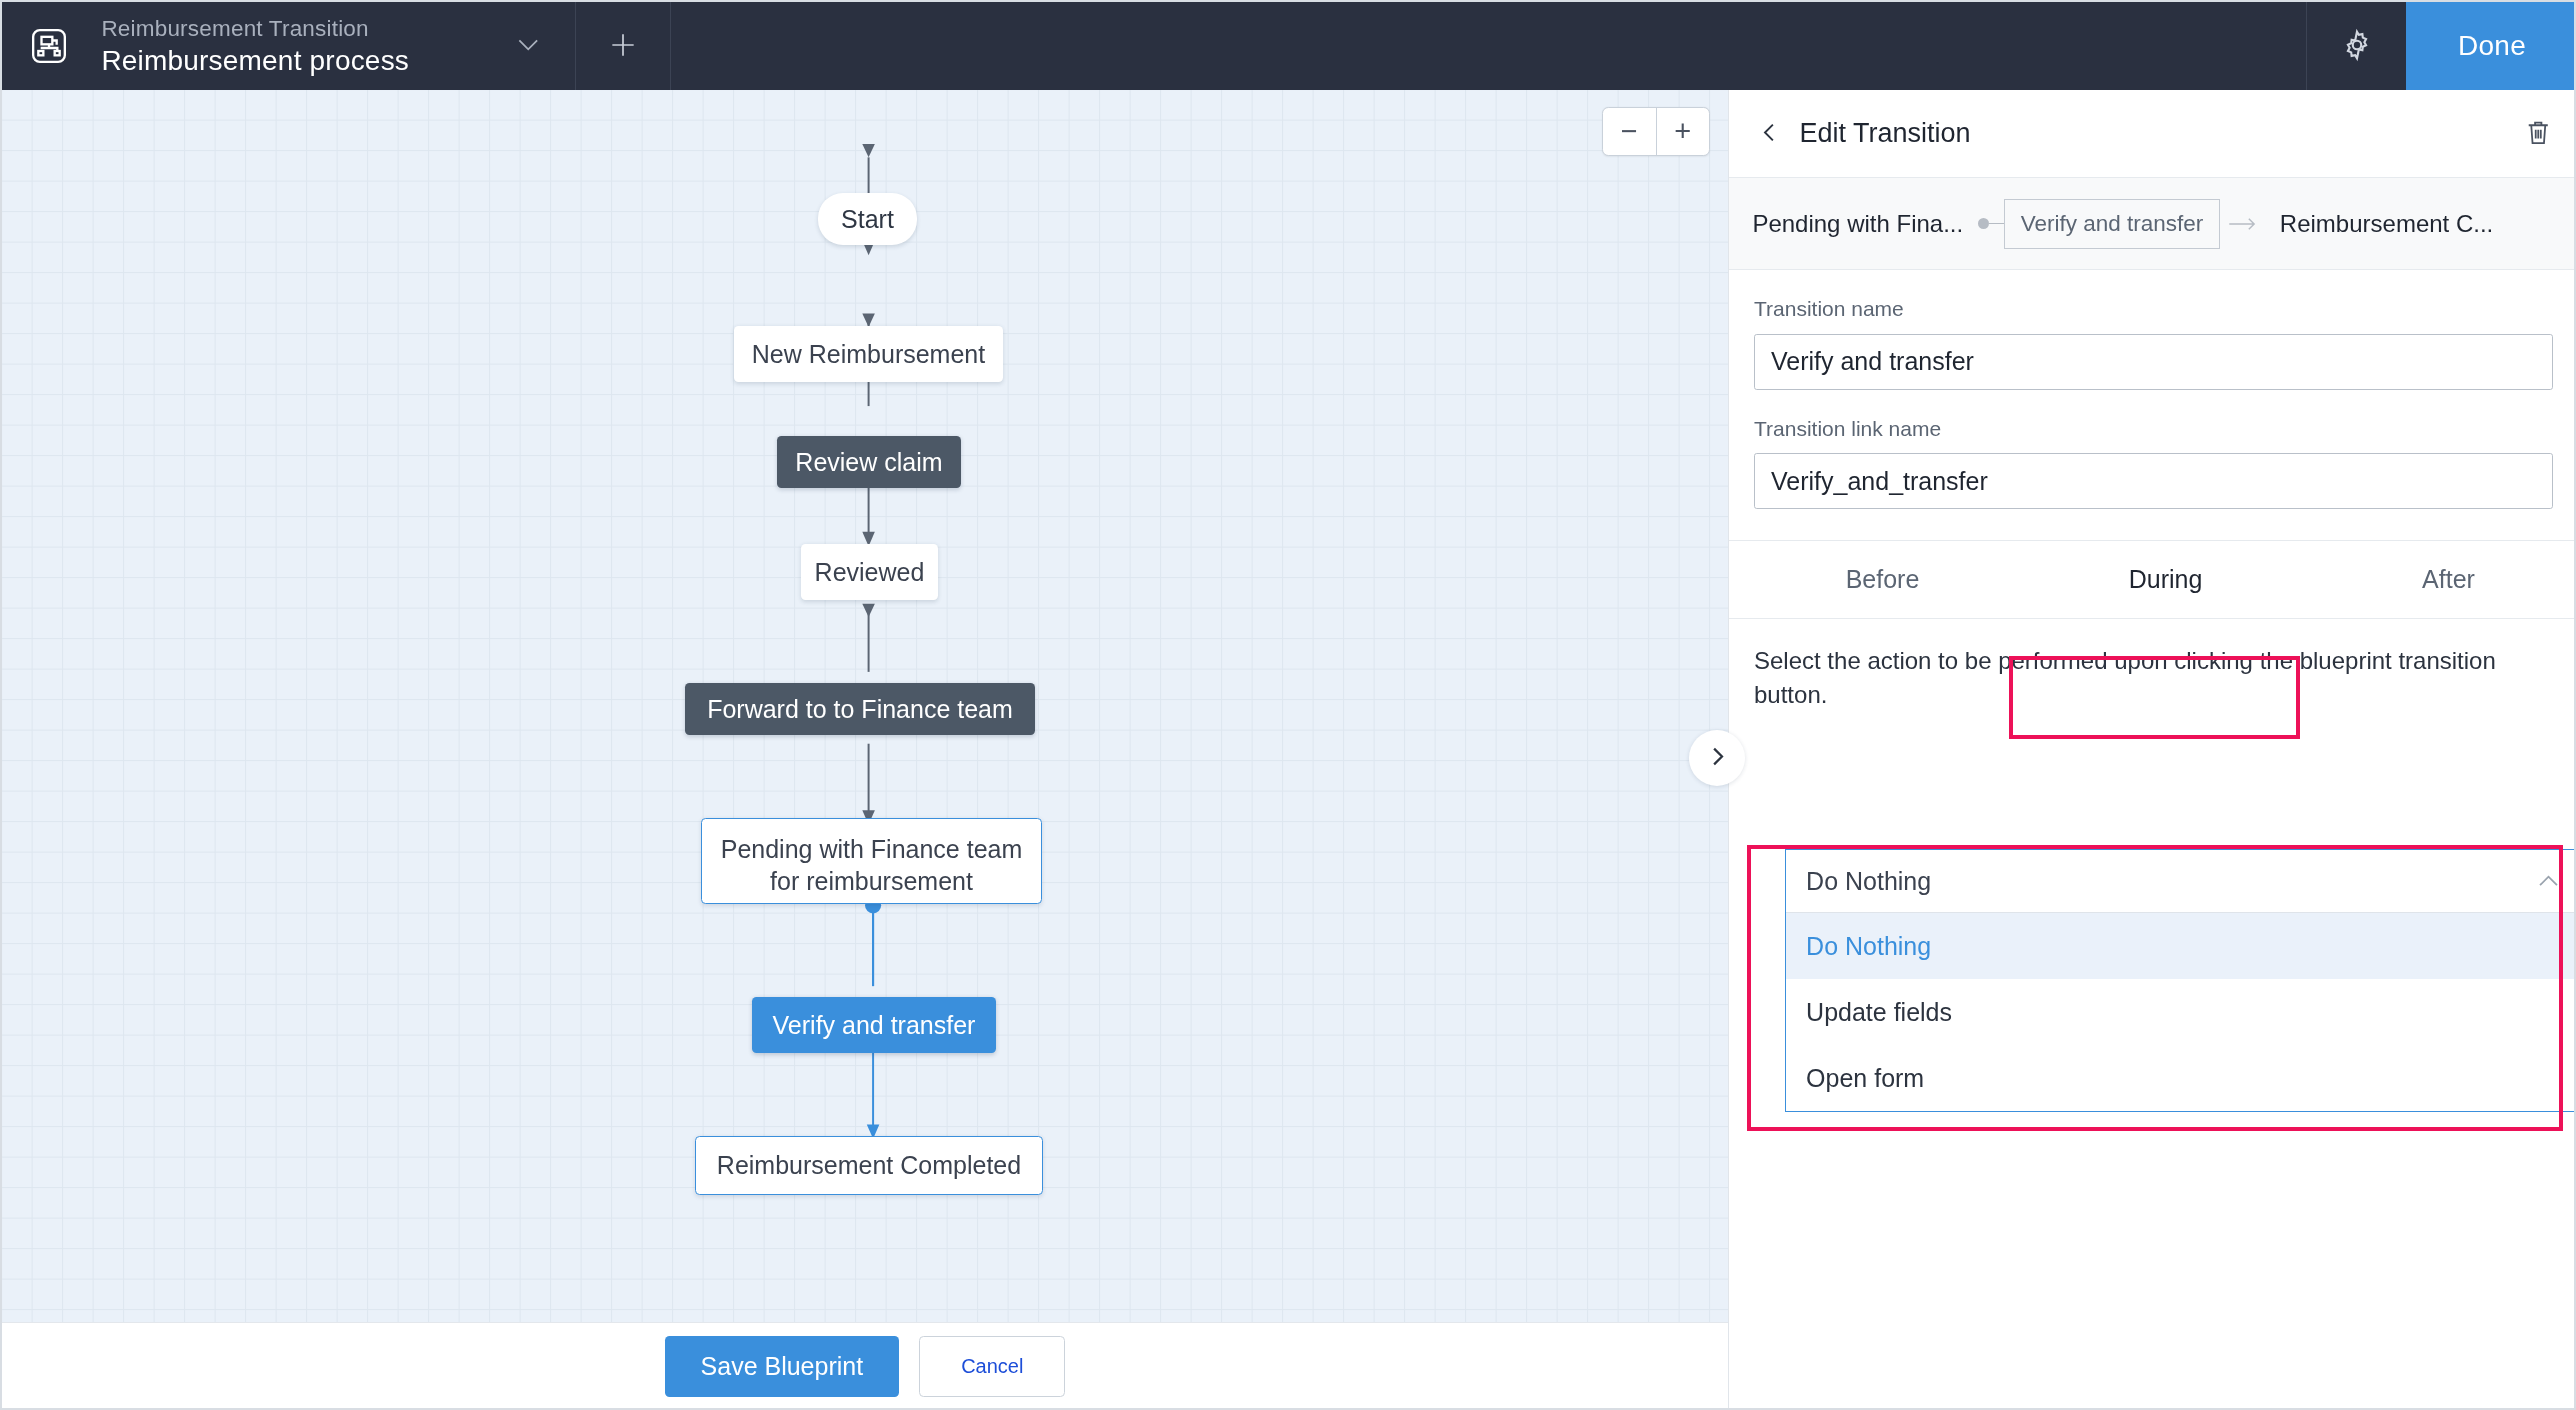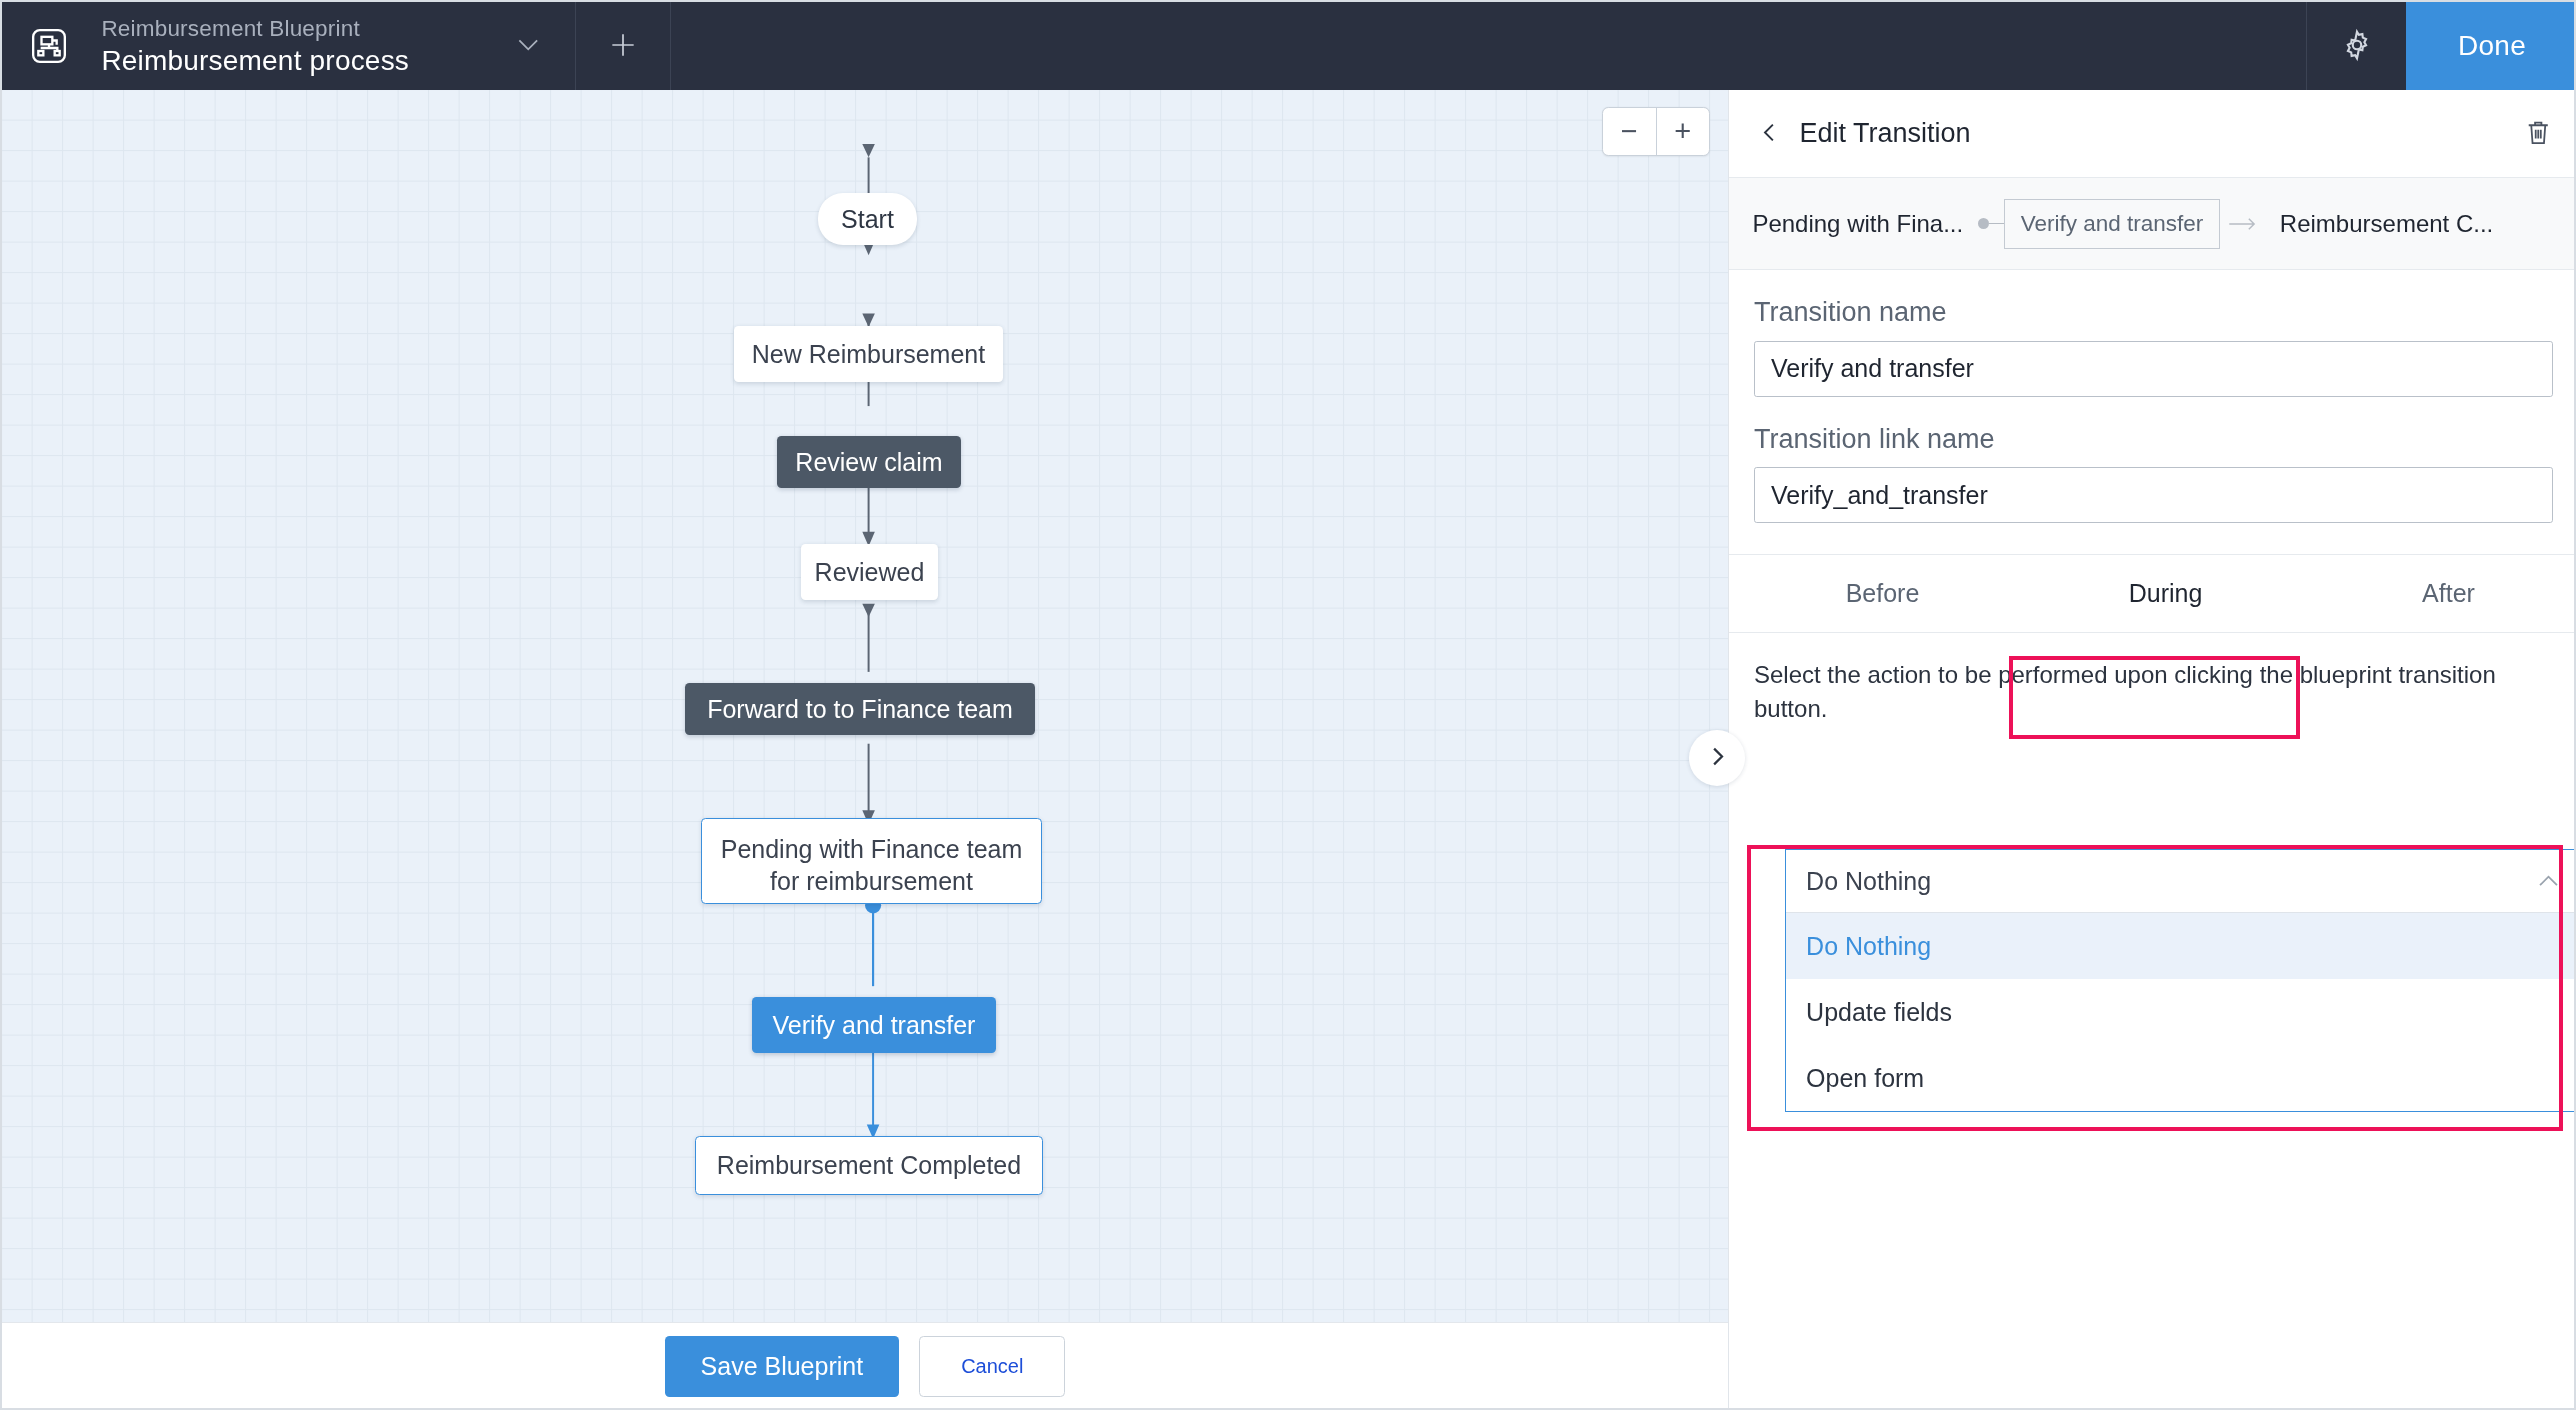--- a/index.html
+++ b/index.html
@@ -179,21 +179,21 @@
   .crumb-line { width: 14.4px; height: 1.3px; background: #b6bcc4; flex: none; }
   .crumb-pill {
     border: 1.3px solid #c4cad2; background: #f8f9fa;
     height: 50px; display: flex; align-items: center; padding: 0 16px;
     font-size: 22.5px; color: #5b6573; white-space: nowrap; flex: none;
   }
   .crumb-arrow { margin: 0 9px; display: flex; align-items: center; flex: none; }
   .crumb-last { margin-left: 12.6px; }
 
   .rp-body { padding: 27px 25px 0 25px; }
-  .fld-label { font-size: 27px; color: #5b6573; margin-bottom: 12.6px; }
+  .fld-label { font-size: 21px; color: #5b6573; margin-bottom: 12.6px; }
   .fld-input {
     width: 100%; height: 56px; border: 1.3px solid #b9c0c9; border-radius: 2.7px;
     padding: 0 16px; font-size: 25px; color: #1f2530;
     font-family: "Liberation Sans", sans-serif; background: #fff;
   }
   .fld-gap { height: 27px; }
 
   .rp-tabs {
     margin-top: 30.5px;
     border-top: 1.3px solid #e6eaee; border-bottom: 1.3px solid #e6eaee;
@@ -250,21 +250,21 @@
           <rect x="2.5" y="2.5" width="19" height="19" rx="4"></rect>
           <rect x="7.5" y="6.5" width="6.5" height="4.5"></rect>
           <path d="M14 8.7h2.6v2.6"></path>
           <path d="M12 11v2.2M7 13.2h10V15"></path>
           <rect x="5.6" y="15" width="3" height="2.6"></rect>
           <rect x="15.4" y="15" width="3" height="2.6"></rect>
         </svg>
       </span>
     </div>
     <div class="tb-titles">
-      <div class="tb-sub">Reimbursement Blueprint</div>
+      <div class="tb-sub">Reimbursement Transition</div>
       <div class="tb-main">Reimbursement process</div>
     </div>
     <div class="tb-chev">
       <span>
         <svg width="30.5" height="30.5" viewBox="0 0 24 24" fill="none" stroke="#a9b0bd" stroke-width="1.4">
           <path d="M5 9l7 7 7-7"></path>
         </svg>
       </span>
     </div>
     <div class="tb-div"></div>

